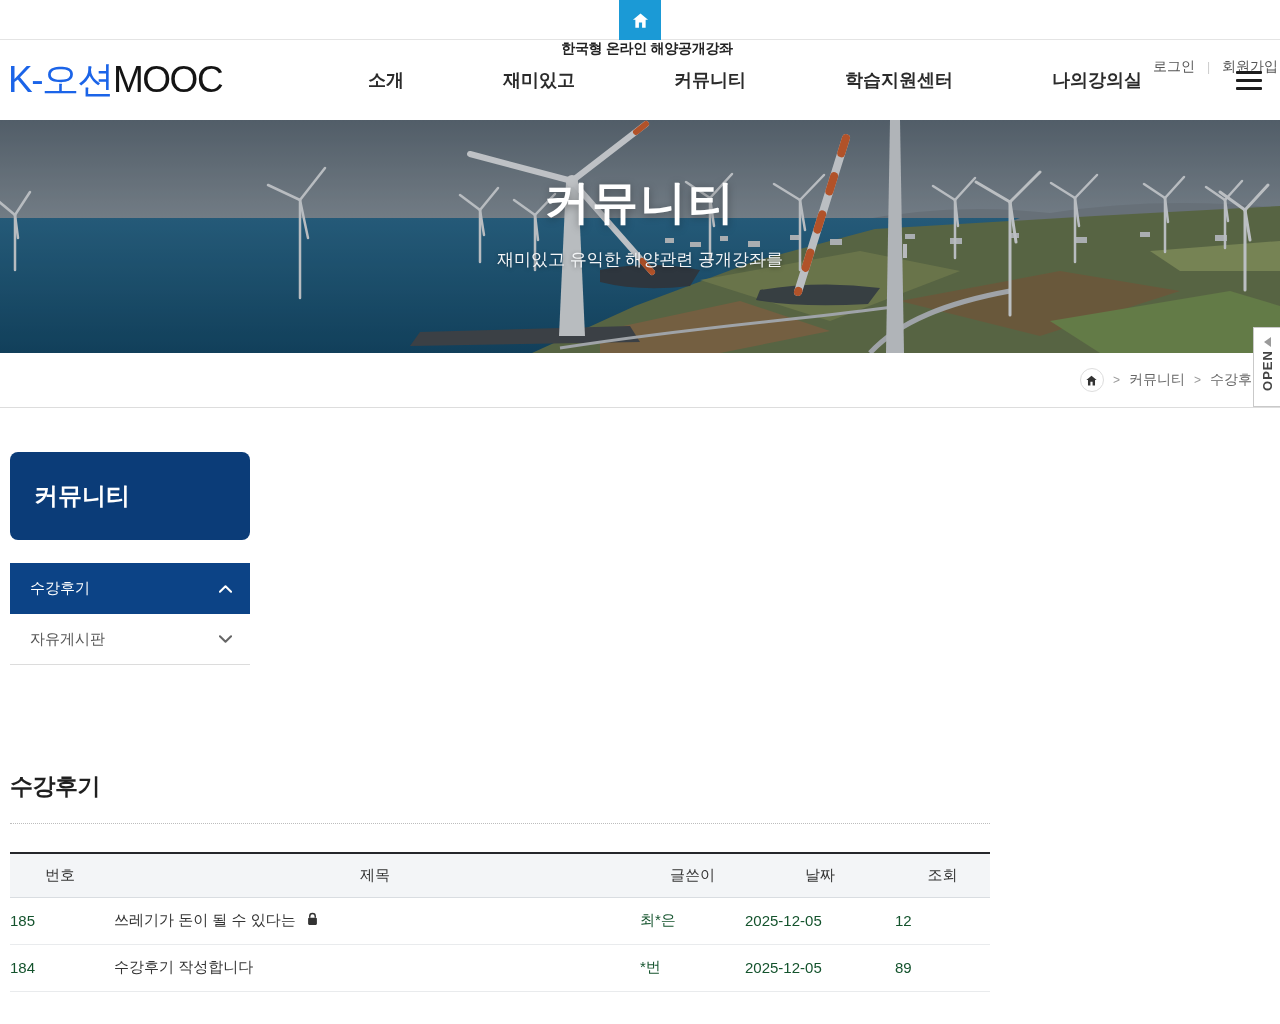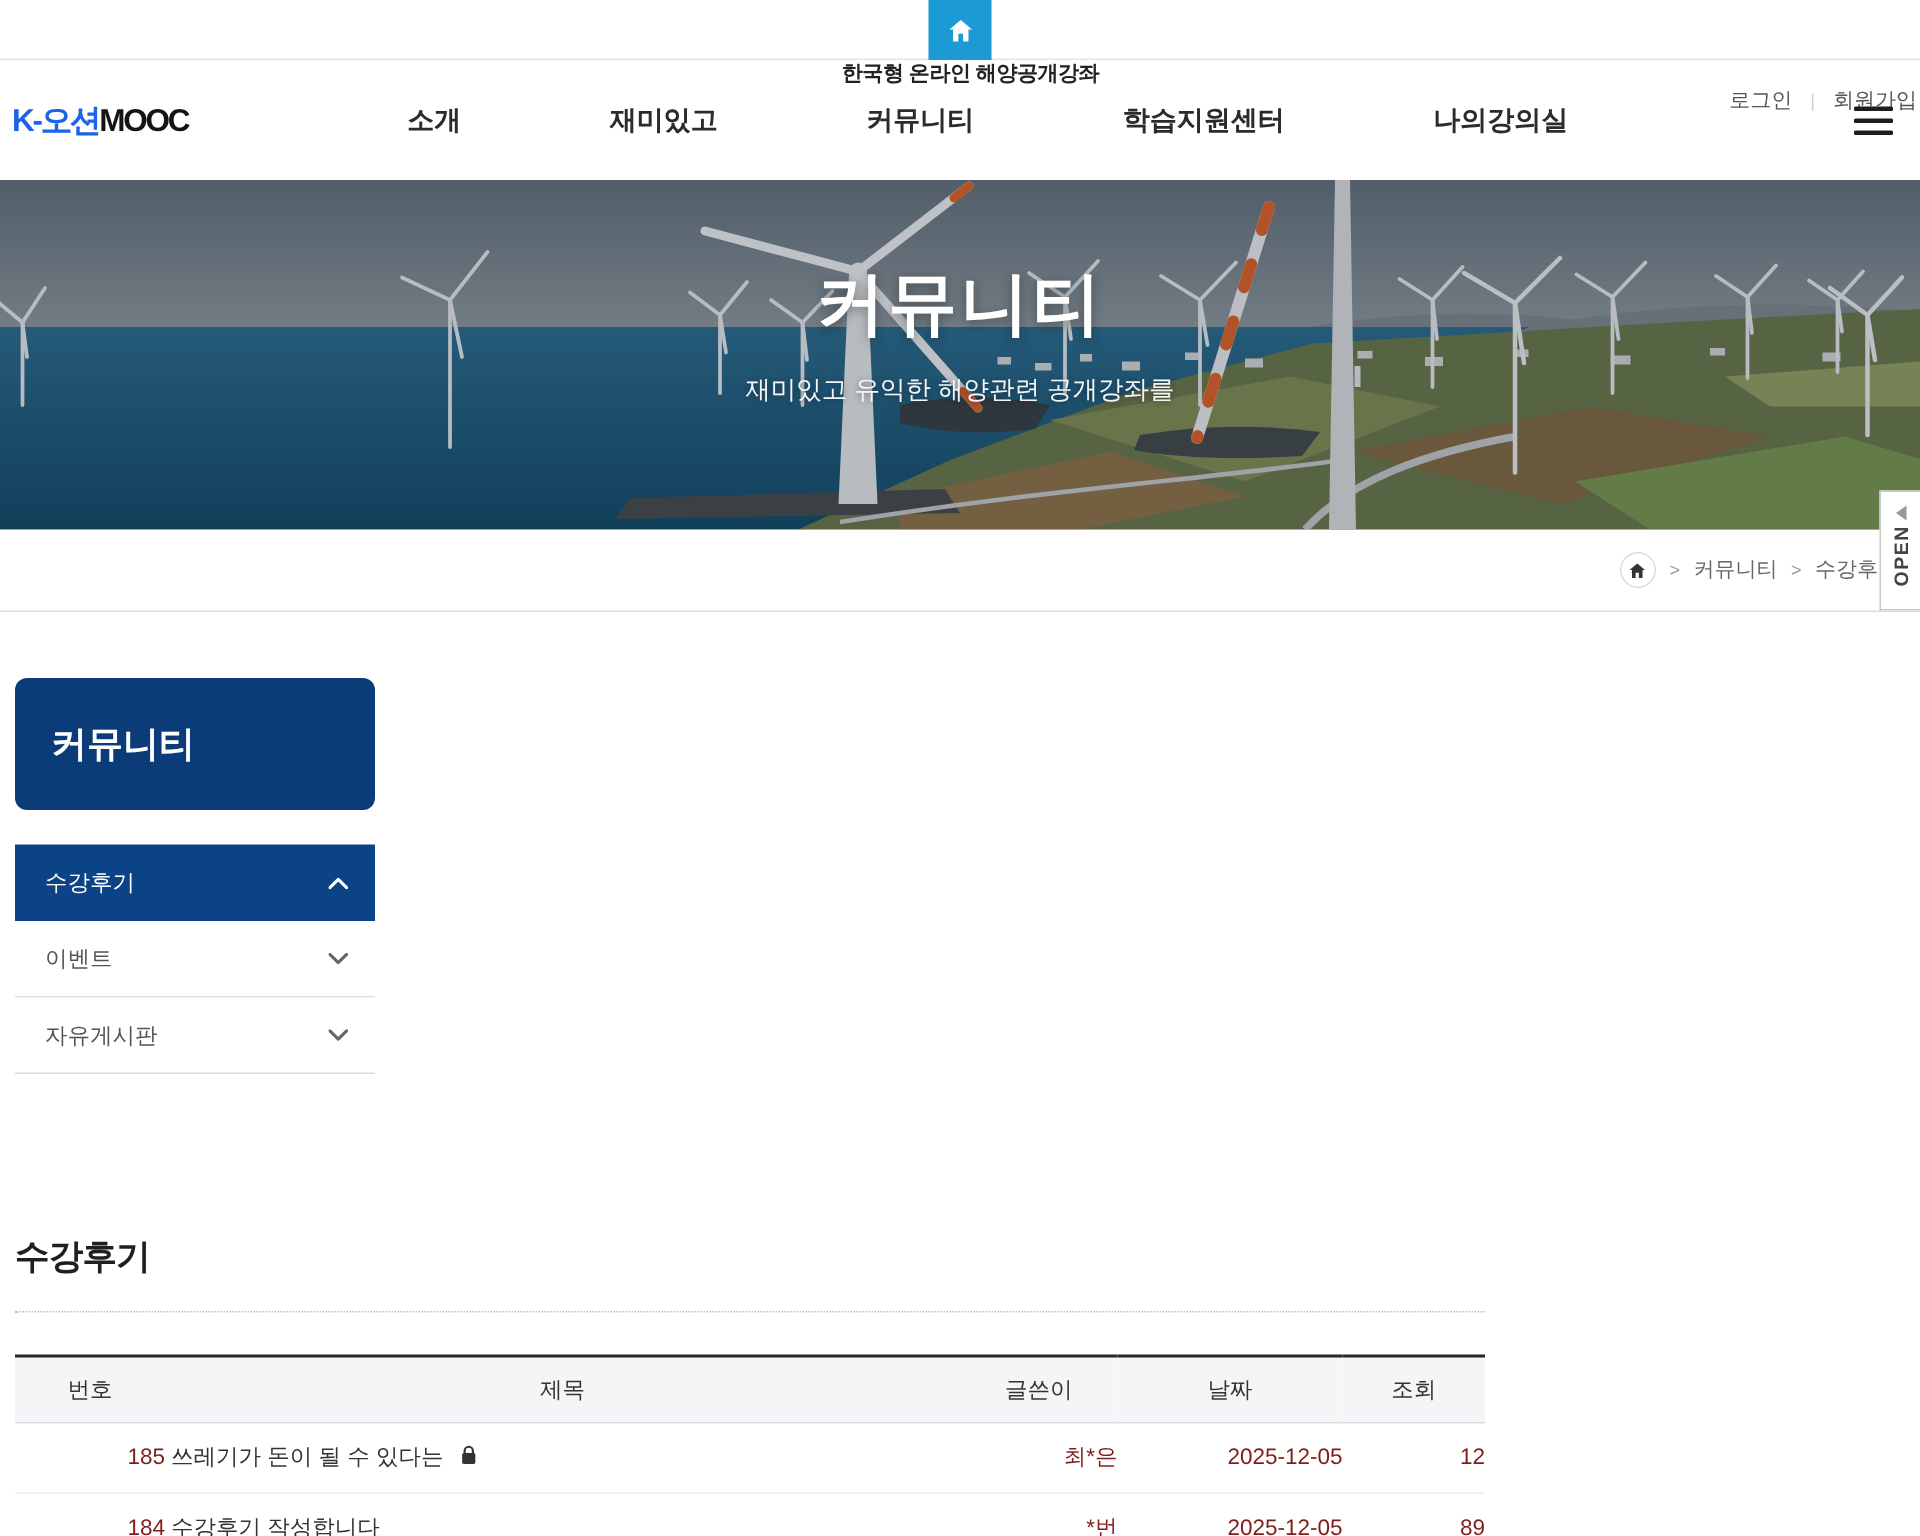--- a/index.html
+++ b/index.html
@@ -9,21 +9,21 @@
   
   .topbar { height:40px; display:flex; align-items:center; border-bottom:1px solid #e4e4e4; background:#fff;flex-direction:column; }
   .home-box { width:42px; height:40px; background:#1b9ad6; display:flex; align-items:center; justify-content:center; flex:0 0 auto; cursor:pointer; }
   .site-name { margin-left:14px; font-size:14px; font-weight:700; color:#222; letter-spacing:-0.3px; }
   .topbar-right { margin-left:auto; display:flex; align-items:center; gap:12px; padding-right:2px; font-size:14px; color:#555; }
   .topbar-right .tlink { cursor:pointer; }
   .tdivider { color:#ccc; font-size:12px; }
 
   
   .header { height:80px; display:flex; align-items:center; padding:0 14px 0 8px; background:#fff; }
-  .logo { font-size:21px; font-weight:700; letter-spacing:-1.5px; cursor:pointer; white-space:nowrap; }
+  .logo { font-size:37px; font-weight:400; letter-spacing:-1.5px; cursor:pointer; white-space:nowrap; }
   .logo .k { color:#1b64e8; } .logo .m { color:#141414; }
   .gnb { display:flex; margin-left:112px;gap:31px; }
   .gnb-item { padding:0 34px; font-size:18px; font-weight:600; color:#2b2b2b; cursor:pointer; white-space:nowrap; }
   .hamburger { margin-left:auto; width:26px; height:19px; display:flex; flex-direction:column; justify-content:space-between; cursor:pointer; margin-right:4px; }
   .hamburger span { display:block; height:3px; background:#1d1d1d; border-radius:1px; }
 
   
   .hero { position:relative; height:233px; overflow:hidden; background:#5f7080; }
   .hero svg { position:absolute; inset:0; width:100%; height:100%; }
   .hero-caption { position:absolute; left:0; right:0; top:52px; text-align:center; color:#fff; z-index:3; }
@@ -47,21 +47,21 @@
   .side-title { margin-top:44px; width:240px; height:88px; background:#0b3c78; border-radius:8px; color:#fff; font-size:24px; font-weight:700; display:flex; align-items:center; padding-left:24px; }
   .side-menu { margin-top:23px; width:240px; }
   .side-item { height:51px; display:flex; align-items:center; justify-content:space-between; padding:0 18px 0 20px; font-size:15px; color:#555; border-bottom:1px solid #dcdcdc; background:#fff; cursor:pointer; }
   .side-item.active { background:#0c4386; color:#fff; border-bottom:none; }
 
   .board-title { margin-top:106px; font-size:23px; font-weight:700; color:#1f1f1f; letter-spacing:-0.5px; }
   .dotted-divider { margin-top:21px; border-bottom:1px dotted #bdbdbd; }
 
   table.board { margin-top:28px; width:980px; border-collapse:collapse; border-top:2px solid #25272b; table-layout:fixed; }
   .board th { height:44px; background:#f3f5f7; font-size:15px; font-weight:400; color:#333; border-bottom:1px solid #d9dde1; text-align:center; }
-  .board td { height:47px; font-size:15px; color:#7f1d1d; border-bottom:1px solid #e9ebed; text-align:right; }
+  .board td { height:47px; font-size:15px; color:#14532d; border-bottom:1px solid #e9ebed; text-align:left; }
   .board td.cell-title { text-align:left; padding-left:4px; color:#333; cursor:pointer; }
   .col-no{width:100px;} .col-title{width:530px;} .col-writer{width:105px;} .col-date{width:150px;} .col-views{width:95px;}
   .lock-icon { display:inline-block; margin-left:7px; vertical-align:-1px; }
 </style>
 </head>
 <body>
 
 <div class="topbar">
   <div class="home-box">
     <svg width="19" height="19" viewBox="0 0 24 24">
@@ -232,26 +232,20 @@
 
 <div class="content">
 
   <div class="side-title">커뮤니티</div>
 
   <div class="side-menu">
     <div class="side-item active">
       <span>수강후기</span>
       <svg width="13" height="8" viewBox="0 0 14 8">
         <polyline points="1,7 7,1 13,7" fill="none" stroke="#fff" stroke-width="2.2" stroke-linecap="round" stroke-linejoin="round"></polyline>
-      </svg>
-    </div>
-    <div class="side-item">
-      <span>이벤트</span>
-      <svg width="13" height="8" viewBox="0 0 14 8">
-        <polyline points="1,1 7,7 13,1" fill="none" stroke="#666" stroke-width="2.2" stroke-linecap="round" stroke-linejoin="round"></polyline>
       </svg>
     </div>
     <div class="side-item">
       <span>자유게시판</span>
       <svg width="13" height="8" viewBox="0 0 14 8">
         <polyline points="1,1 7,7 13,1" fill="none" stroke="#666" stroke-width="2.2" stroke-linecap="round" stroke-linejoin="round"></polyline>
       </svg>
     </div>
   </div>
 

